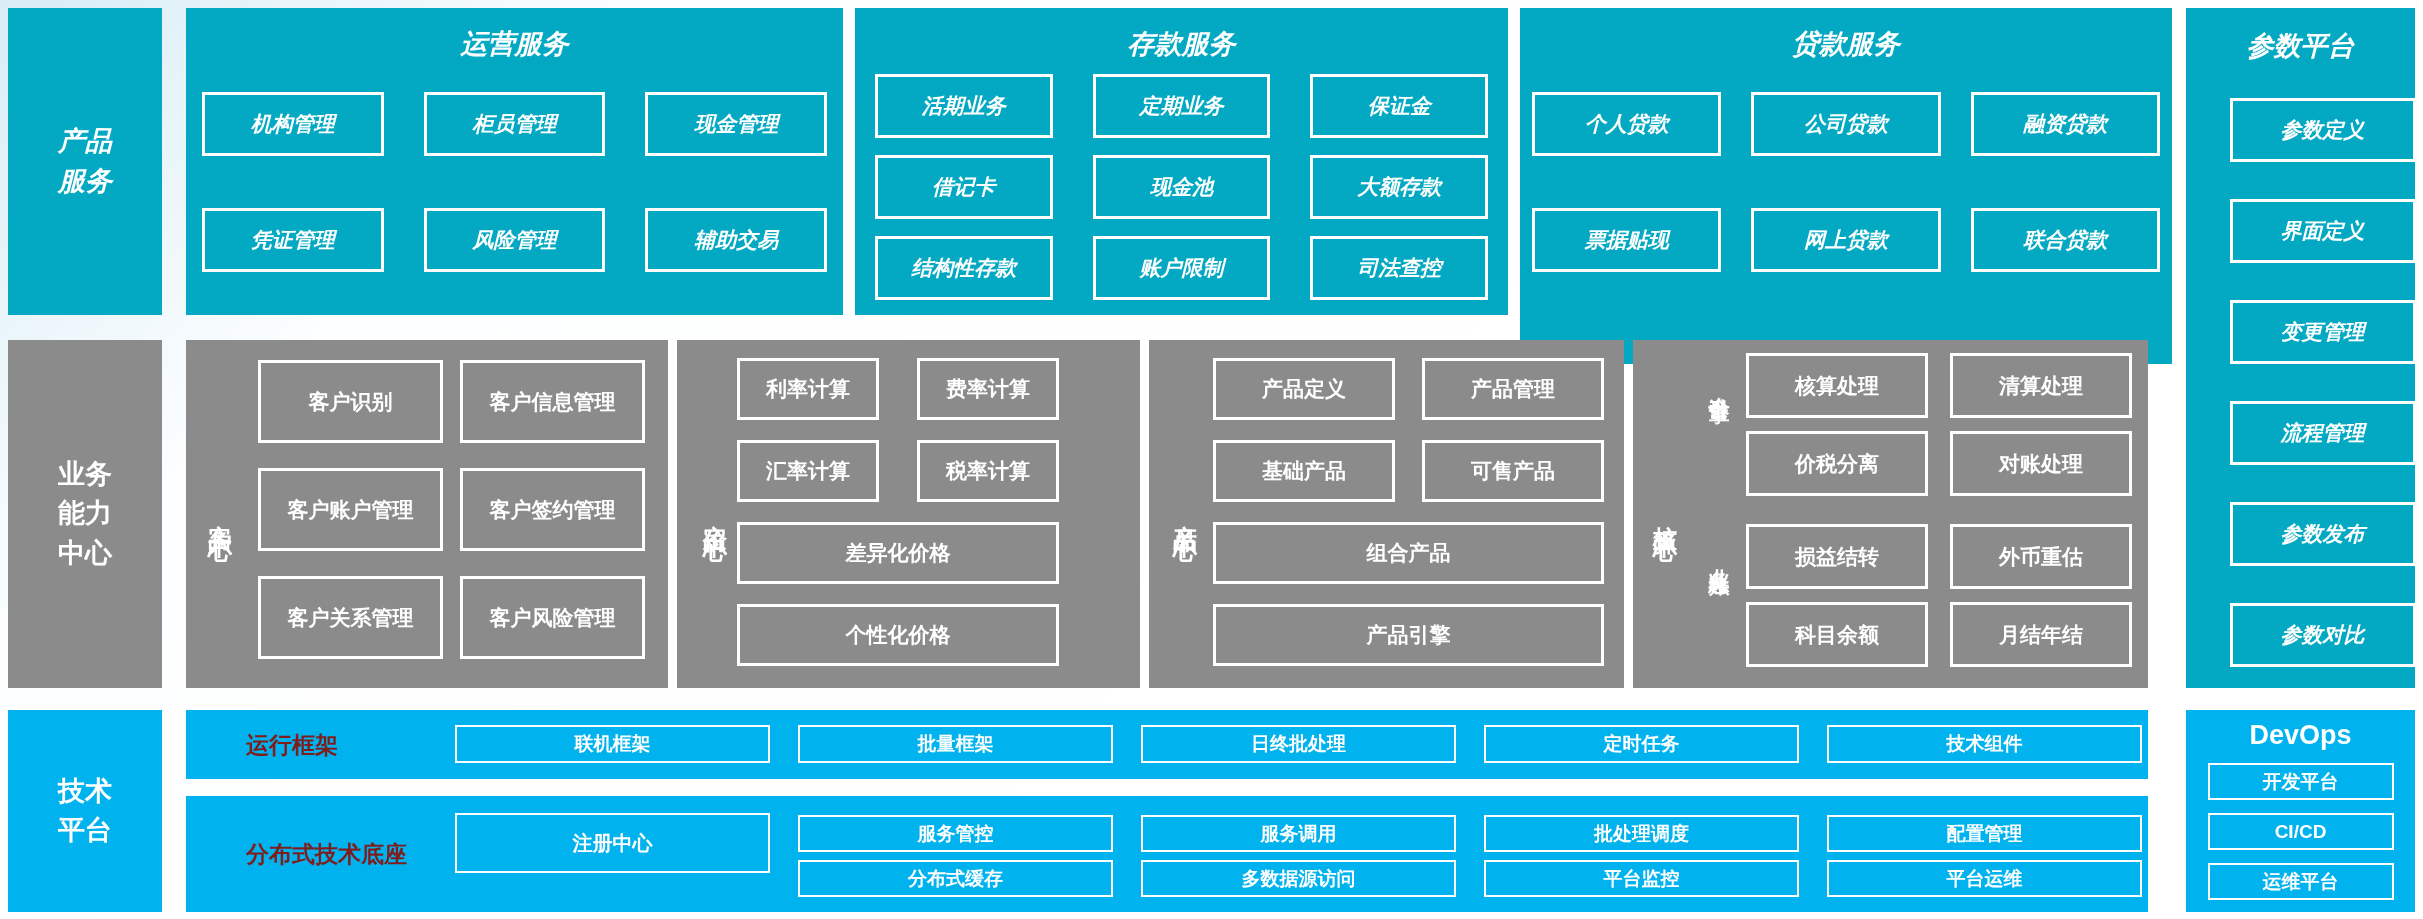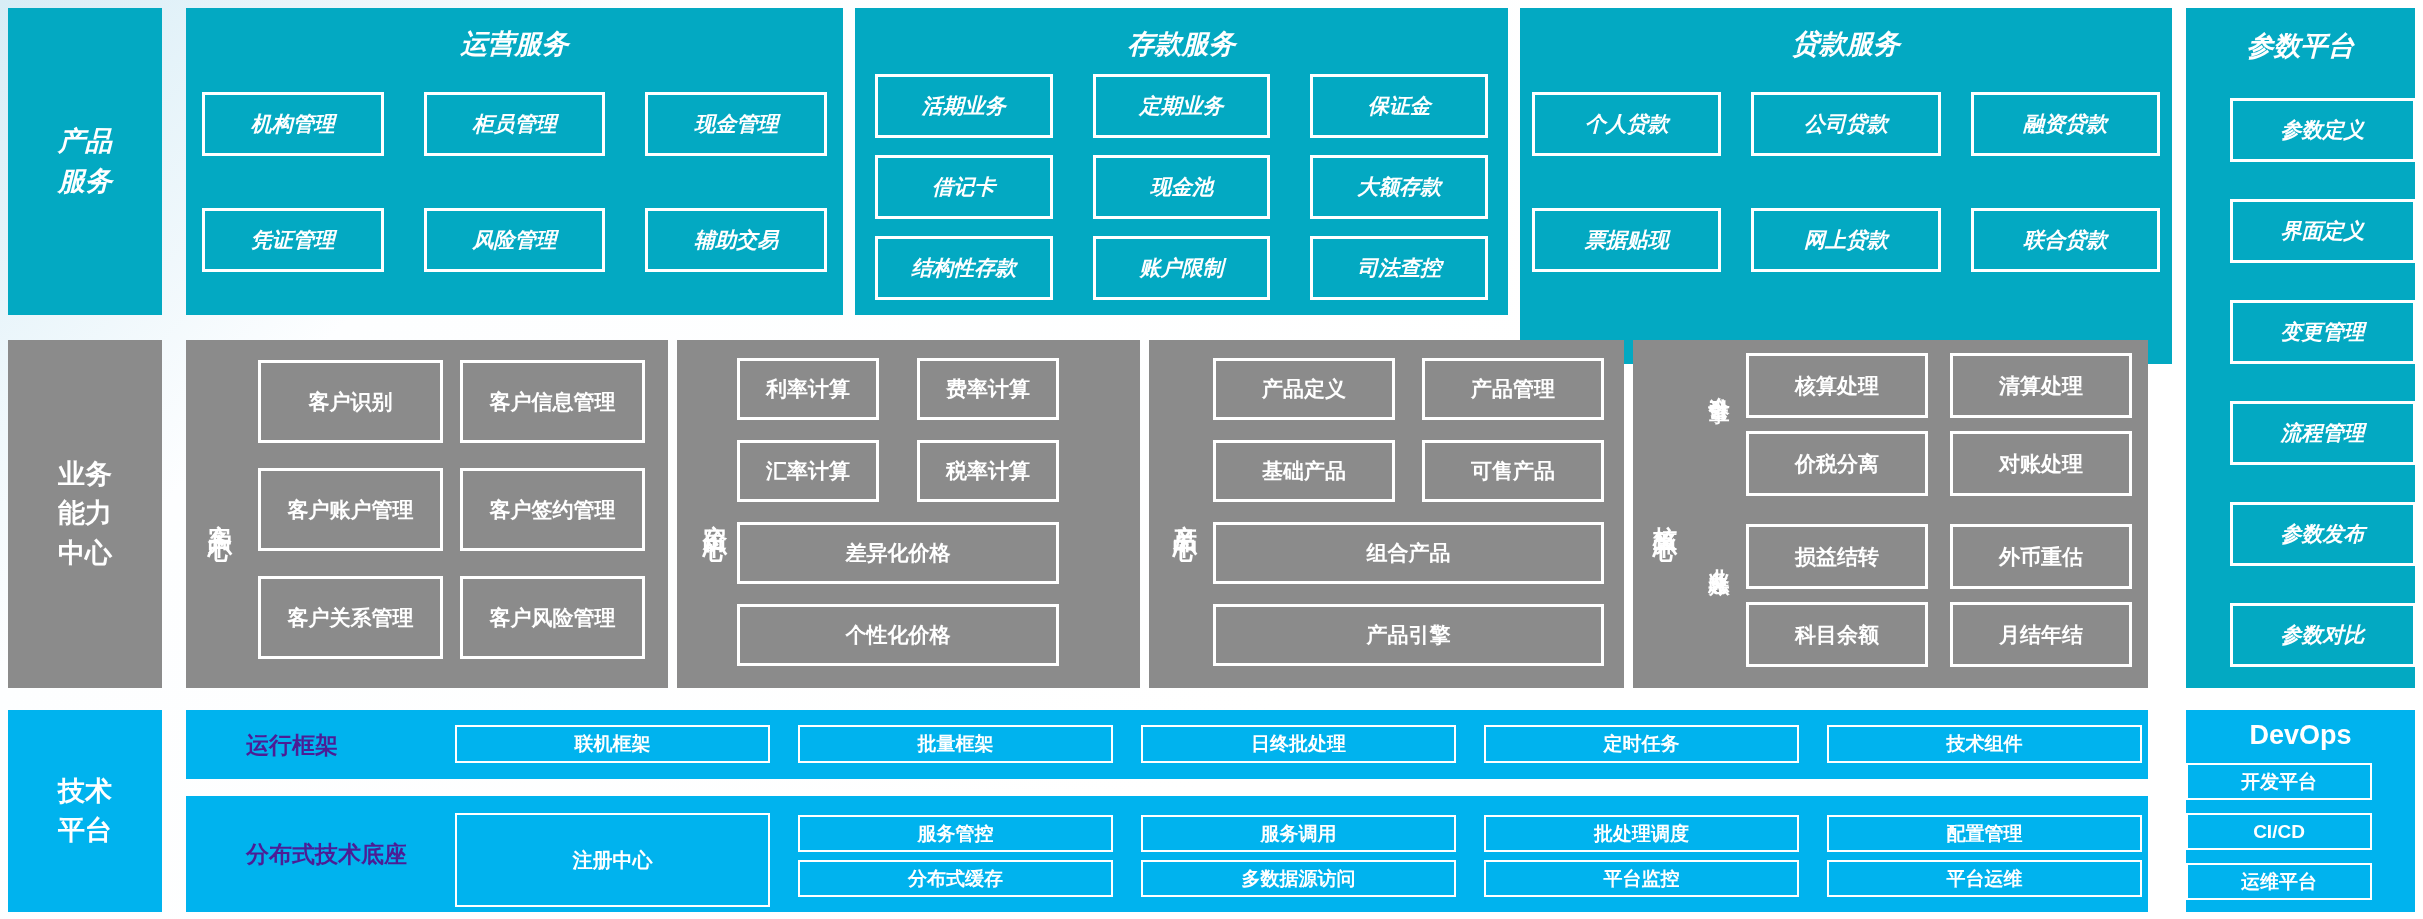--- a/index.html
+++ b/index.html
@@ -65,33 +65,33 @@
   #acc-label-2{left:72px;top:212px;}
   .acc-grid{position:absolute;left:113px;right:16px;display:grid;
             grid-template-columns:1fr 1fr;gap:13px 22px;grid-auto-rows:65px;}
   #acc-grid-1{top:13px;}
   #acc-grid-2{top:184px;}
 
   
   #row-runtime{left:186px;top:710px;width:1962px;height:69px;}
   #row-distributed{left:186px;top:796px;width:1962px;height:116px;}
   .row-label{position:absolute;left:60px;top:50%;transform:translateY(-50%);
-             font-weight:bold;font-size:23px;color:#4c1d95;}
+             font-weight:bold;font-size:23px;color:#7f1d1d;}
   #row-runtime .row-flex{position:absolute;left:269px;top:15px;display:flex;gap:28px;}
   #row-runtime .btn{width:315px;height:38px;font-size:19px;border-width:2px;}
-  #registry-box{position:absolute;left:269px;top:17px;width:315px;height:94px;
+  #registry-box{position:absolute;left:269px;top:17px;width:315px;height:60px;
                 font-size:20px;border-width:2px;}
   #dist-grid{position:absolute;left:612px;top:19px;display:grid;
              grid-template-columns:repeat(4,315px);gap:8px 28px;grid-auto-rows:37px;}
   #dist-grid .btn{font-size:19px;border-width:2px;}
 
   
   #devops-col{left:2186px;top:710px;width:229px;height:202px;}
   #devops-col .sec-title{margin-top:10px;font-size:27px;}
-  #devops-col .col-list{display:flex;flex-direction:column;align-items:flex-start;
+  #devops-col .col-list{display:flex;flex-direction:column;align-items:center;
         padding-top:12px;gap:13px;}
   #devops-col .btn{width:186px;height:37px;font-size:19px;flex:0 0 auto;border-width:2px;}
 </style>
 </head>
 <body>
 
 <div class="stage">
 
   <div class="box teal rail" id="rail-product">产品
 服务</div>

